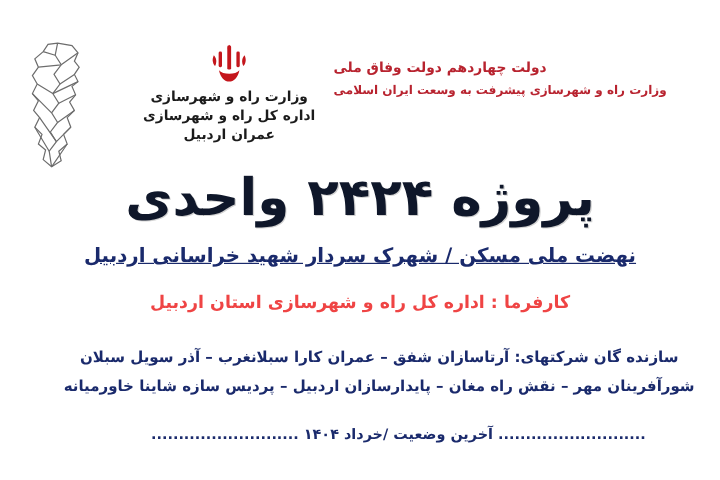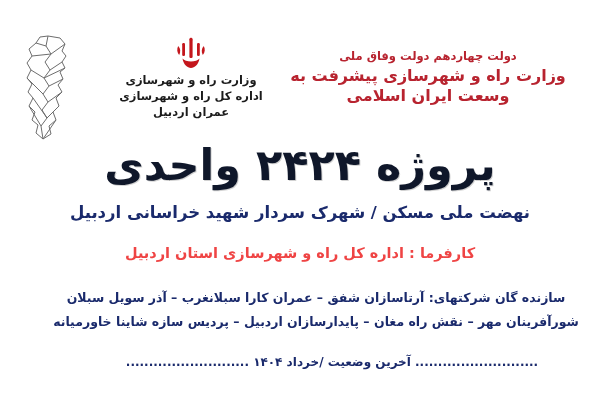--- a/index.html
+++ b/index.html
@@ -61,32 +61,32 @@
     font-weight: bold;
     direction: rtl;
   }
 
   
   .gov-lines {
     position: absolute;
     top: 12px;
     right: 22px;
     width: 300px;
-    text-align: center;
+    text-align: left;
     direction: rtl;
   }
   .gov-line-1 {
     color: #b8232f;
     font-size: 11.5px;
     font-weight: bold;
     line-height: 20px;
   }
   .gov-line-2 {
     color: #b8232f;
-    font-size: 16px;
+    font-size: 10px;
     font-weight: bold;
     line-height: 20px;
   }
 
   
   .title-main {
     position: absolute;
     top: 140px;
     left: 0;
     width: 600px;
@@ -102,20 +102,21 @@
   .subtitle {
     position: absolute;
     top: 203px;
     left: 0;
     width: 600px;
     text-align: center;
     color: #1a2a6c;
     font-size: 16.5px;
     font-weight: bold;
     direction: rtl;
+    text-decoration: underline;
   }
 
   .employer {
     position: absolute;
     top: 245px;
     left: 0;
     width: 600px;
     text-align: center;
     color: #ef4444;
     font-size: 14.5px;

